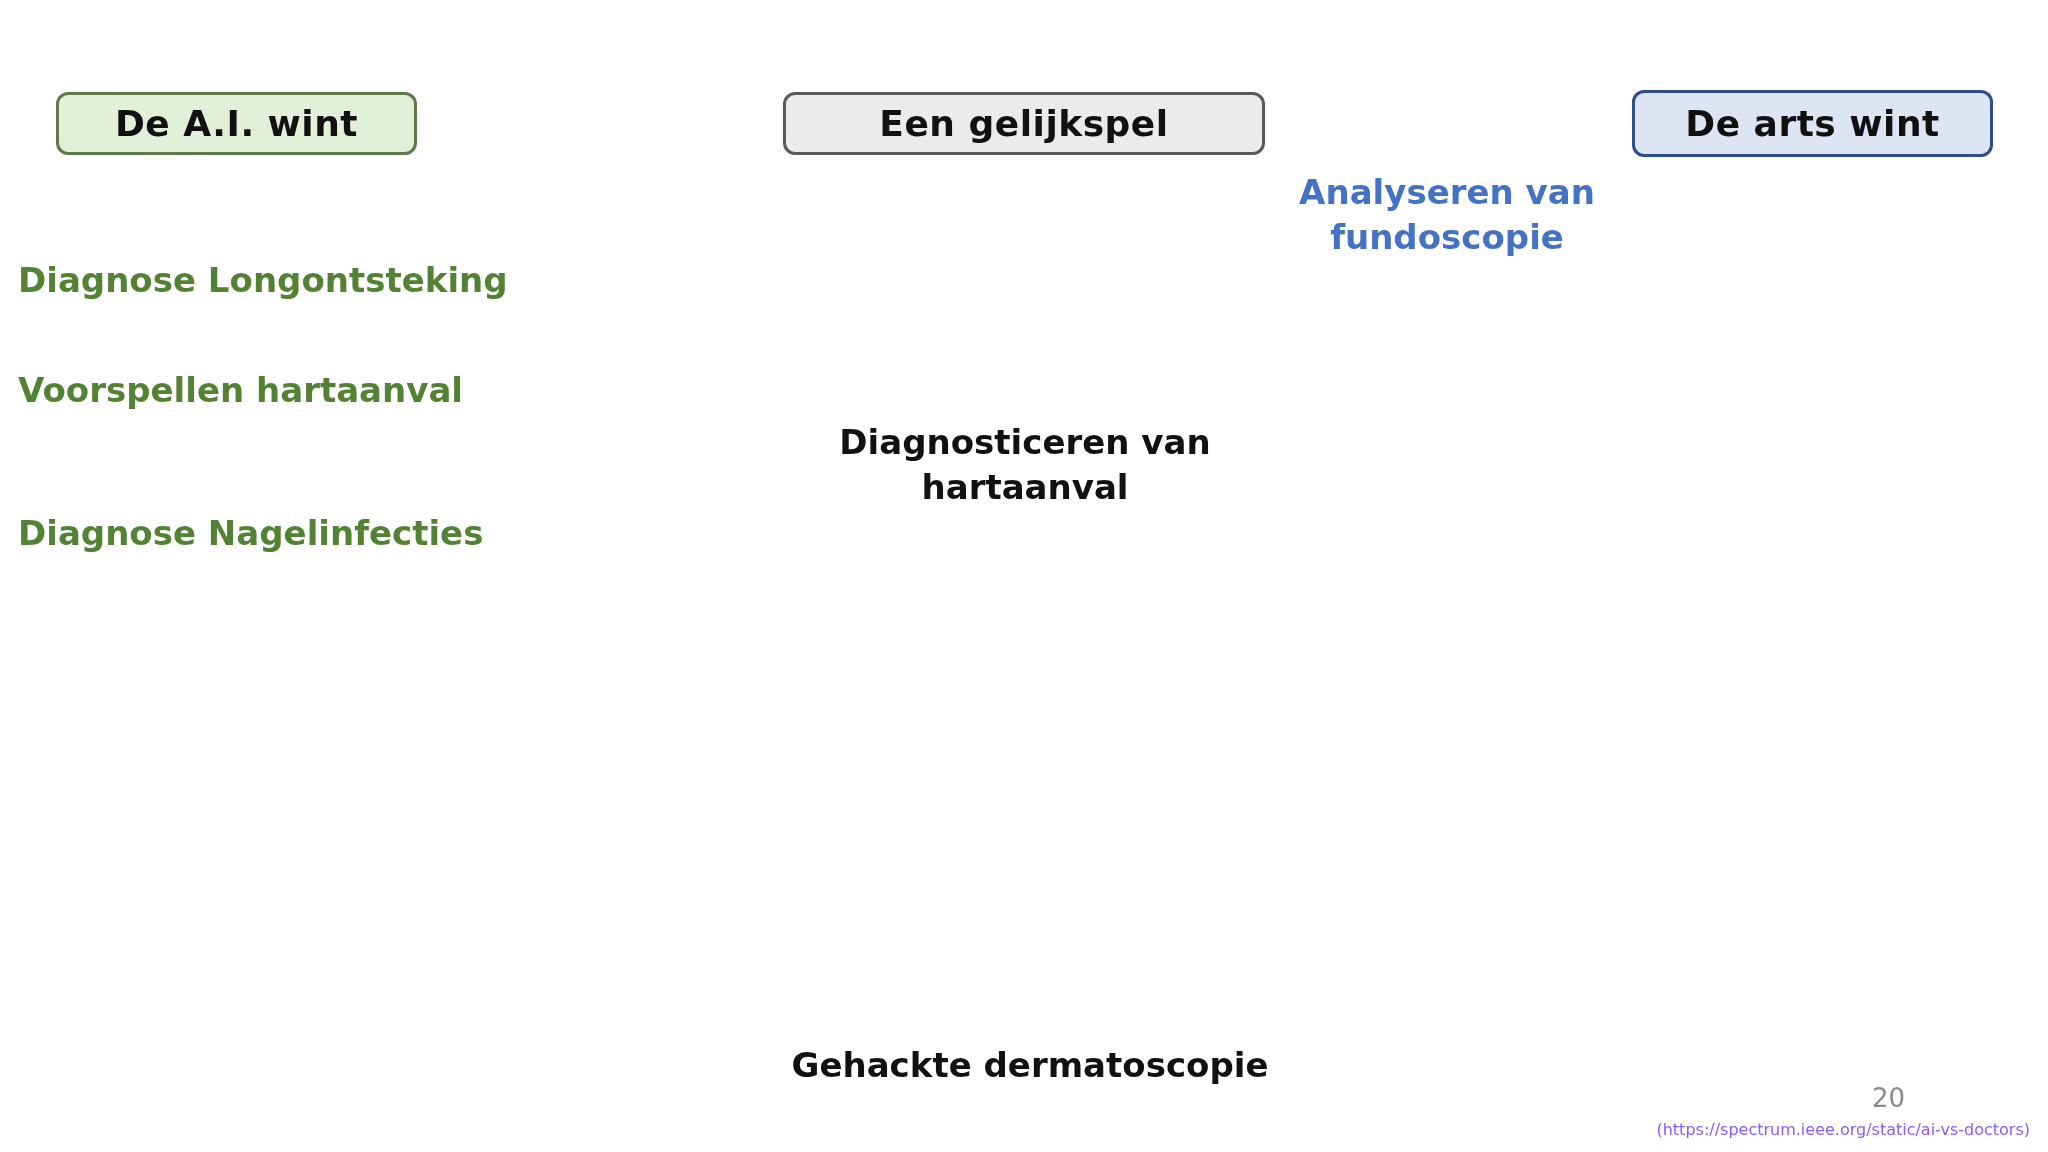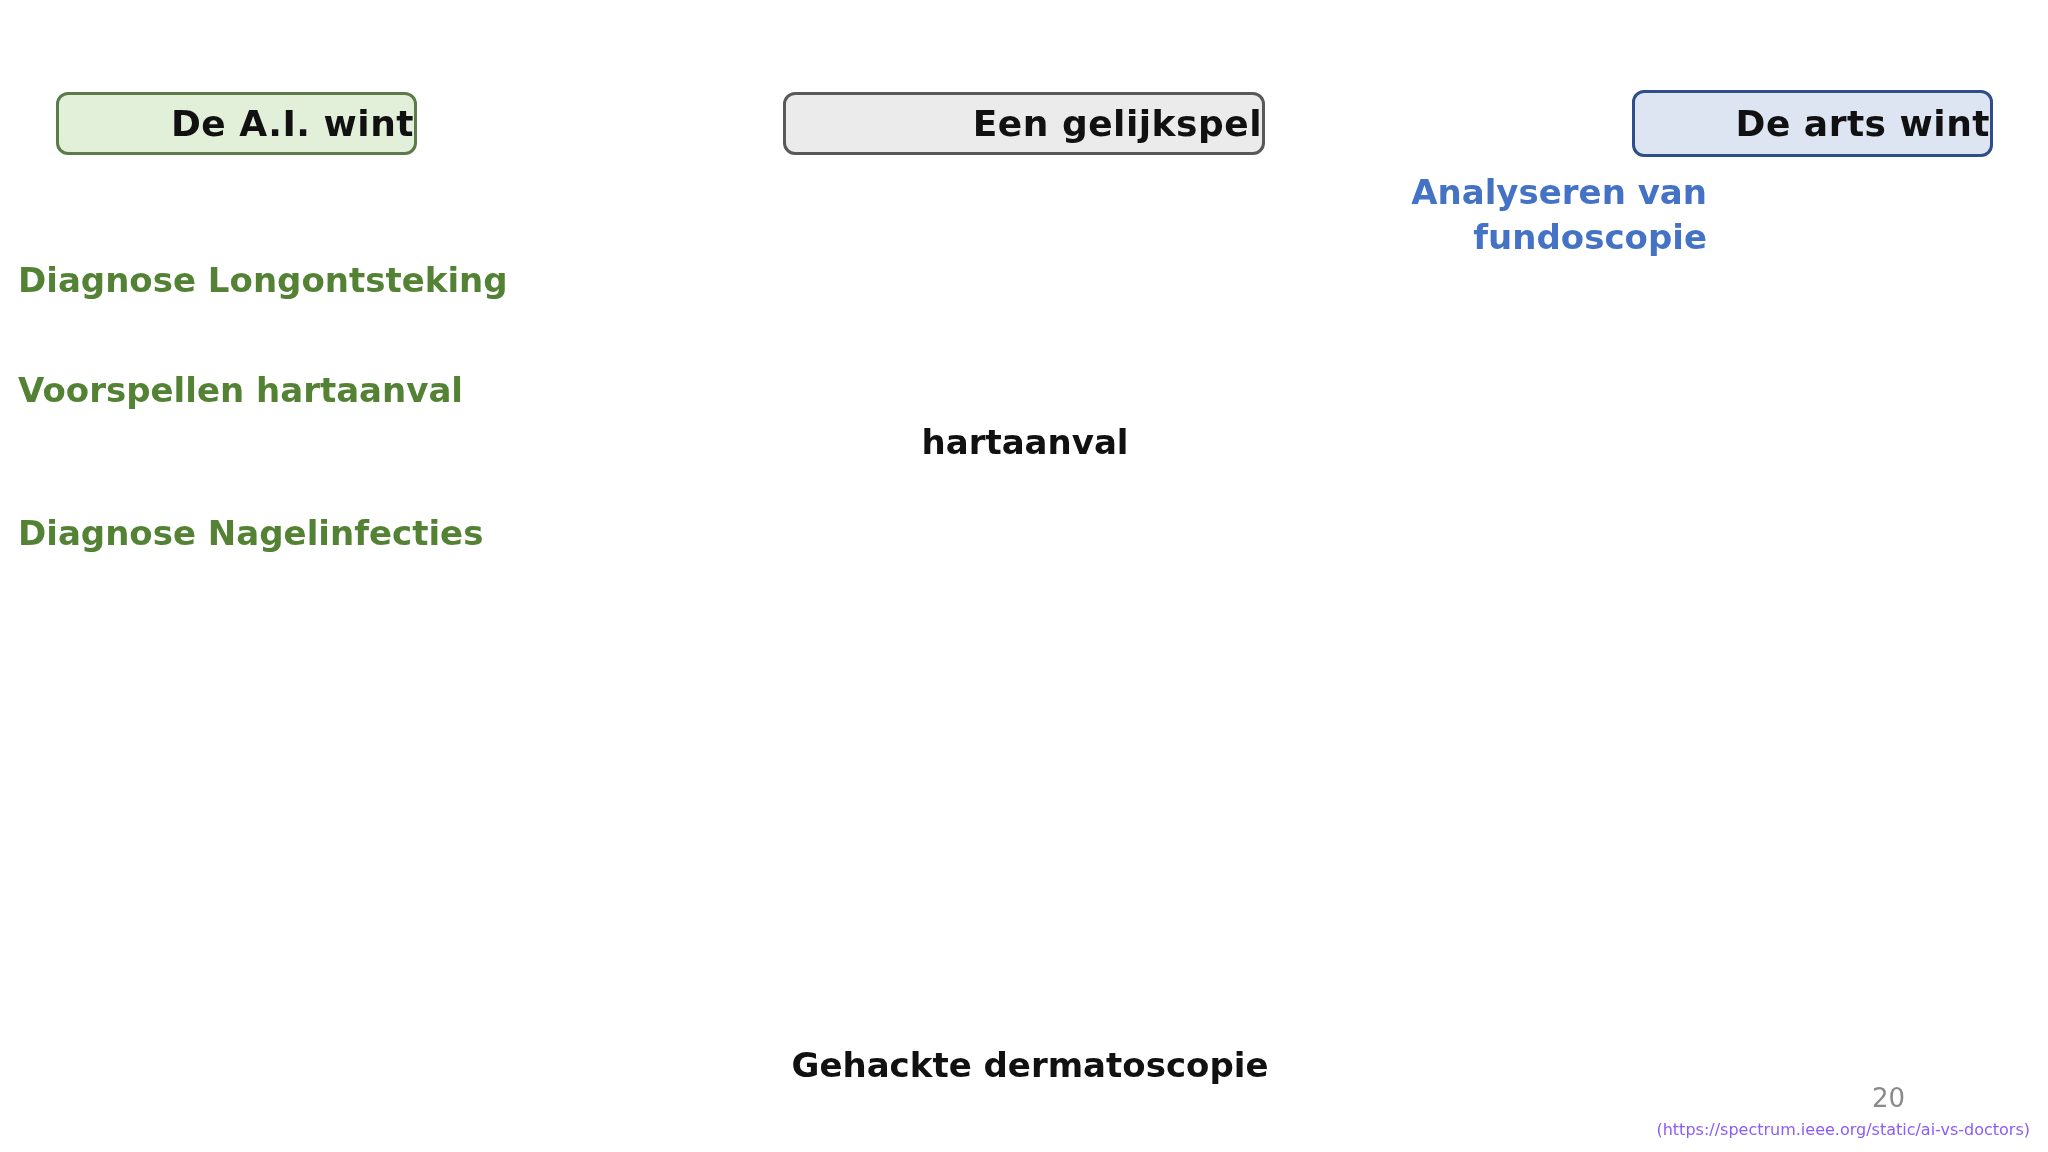--- a/index.html
+++ b/index.html
@@ -14,21 +14,21 @@
     height: 1152px;
     background: #ffffff;
     overflow: hidden;
   }
   
   .hdr-box {
     position: absolute;
     box-sizing: border-box;
     display: flex;
     align-items: center;
-    justify-content: flex-end;
+    justify-content: center;
     border-radius: 12px;
     font-weight: bold;
     font-size: 36px;
     color: #111111;
     letter-spacing: 0.5px;
   }
   .hdr-ai {
     left: 56px; top: 92px; width: 361px; height: 63px;
     background: var(--ai-box-bg, #e2efd9);
     border: 3px solid var(--ai-box-border, #5d7a4a);
@@ -54,21 +54,21 @@
   .item-green { color: var(--ai-text, #548235); }
   .item-blue  { color: var(--doctor-text, #4472c4); }
   .item-black { color: #111111; }
   .centered { text-align: center; white-space: normal; }
   .keep-spaces { white-space: pre; }
 
   .ai-item-1 { left: 18px; top: 258px; }
   .ai-item-2 { left: 18px; top: 368px; }
   .ai-item-3 { left: 18px; top: 511px; }
 
-  .doctor-ecg { left: 1187px; top: 170px; width: 520px; text-align: right; }
+  .doctor-ecg { left: 1187px; top: 170px; width: 520px; }
   .doctor-fundoscopy { left: 1540px; top: 315px; }
 
   .draw-skin { left: 775px; top: 420px; width: 500px; }
   .draw-dermatoscopy { left: 780px; top: 1043px; width: 500px; text-align: center; }
 
   
   .page-number {
     position: absolute;
     left: 1845px; top: 1083px; width: 60px;
     text-align: right;
@@ -108,20 +108,21 @@
 
   <div class="item item-green ai-item-3">Diagnose Nagelinfecties</div>
 
   <div class="item item-blue centered doctor-ecg">
     <div>Analyseren van</div>
     <div>fundoscopie</div>
   </div>
 
 
   <div class="item item-black centered draw-skin">
+    <div>Diagnosticeren van</div>
     <div>hartaanval</div>
   </div>
 
   <div class="item item-black draw-dermatoscopy">Gehackte dermatoscopie</div>
 
   <div class="page-number">20</div>
 
   <div class="source-ref">(https://spectrum.ieee.org/static/ai-vs-doctors)</div>
 
 </div>

